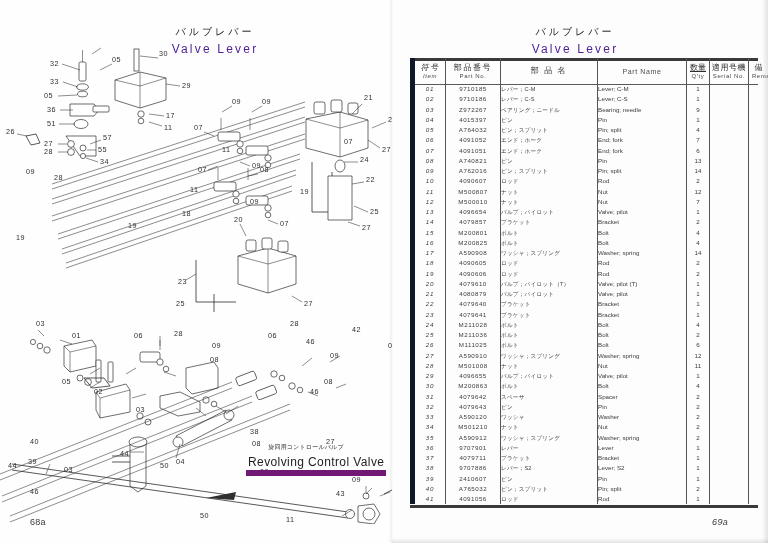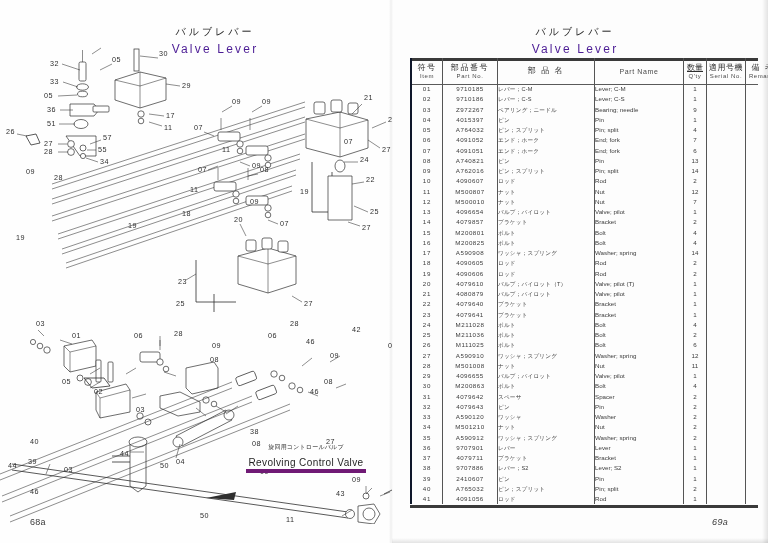--- a/index.html
+++ b/index.html
@@ -143,21 +143,21 @@
   }
   td.c-item   { width: 30px;  text-align: center; letter-spacing: .9px; }
   td.c-part   { width: 54px;  text-align: center; letter-spacing: .5px; }
   td.c-jpname { width: 96px;  text-align: left;   padding-left: 5px; font-size: 5.6px; letter-spacing:.2px;}
   td.c-enname { width: 88px;  text-align: left;   padding-left: 6px; }
   td.c-qty    { width: 22px;  text-align: center; }
   td.c-serial { width: 38px;  }
   td.c-remark { width: 34px;  }
 
   
-  table.parts tr td:first-child { border-left: 2px solid #0f172a; }
+  table.parts tr td:first-child { border-left: 5px solid #0f172a; font-style: italic; }
   table.parts tr td:last-child  { border-right: 1px solid #6a6a6a; }
 
   
   #diagram {
     position: absolute;
     left: 0; top: 44px;
     width: 392px; height: 480px;
   }
   #diagram svg { display: block; }
 
@@ -167,22 +167,22 @@
   .bodyfill { fill: #ffffff; stroke: #2f2f2f; stroke-width: .7; }
 
   
   #rcv-label {
     position: absolute;
     left: 246px; top: 443px;
     text-align: center;
     width: 120px;
   }
   #rcv-jp { font-size: 6px; color:#2e2e2e; letter-spacing:.2px; white-space:nowrap;}
-  #rcv-en { font-size: 10px; color:#1f1f1f; letter-spacing:.4px; white-space:nowrap;
-            border-bottom:4px solid #701a75; display:inline-block; padding:0 2px 1px 2px;}
+  #rcv-en { font-size: 12px; color:#1f1f1f; letter-spacing:.4px; white-space:nowrap;
+            border-bottom:6px solid #701a75; display:inline-block; padding:0 2px 1px 2px;}
 
   
   #watermark {
     position: absolute;
     left: 255px; top: 258px;
     font-size: 25px;
     font-weight: bold;
     letter-spacing: -0.2px;
     color: #d8a72a;
     opacity: .92;

